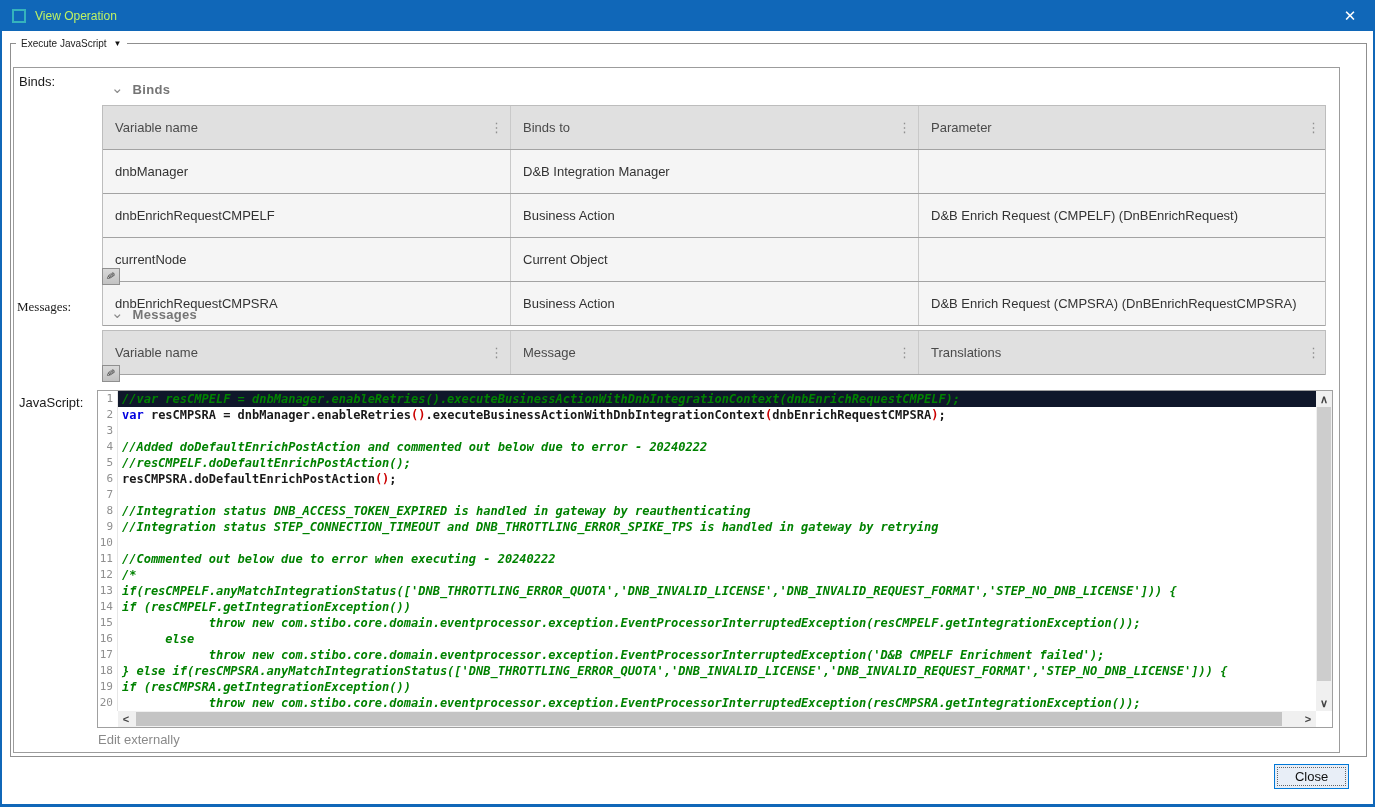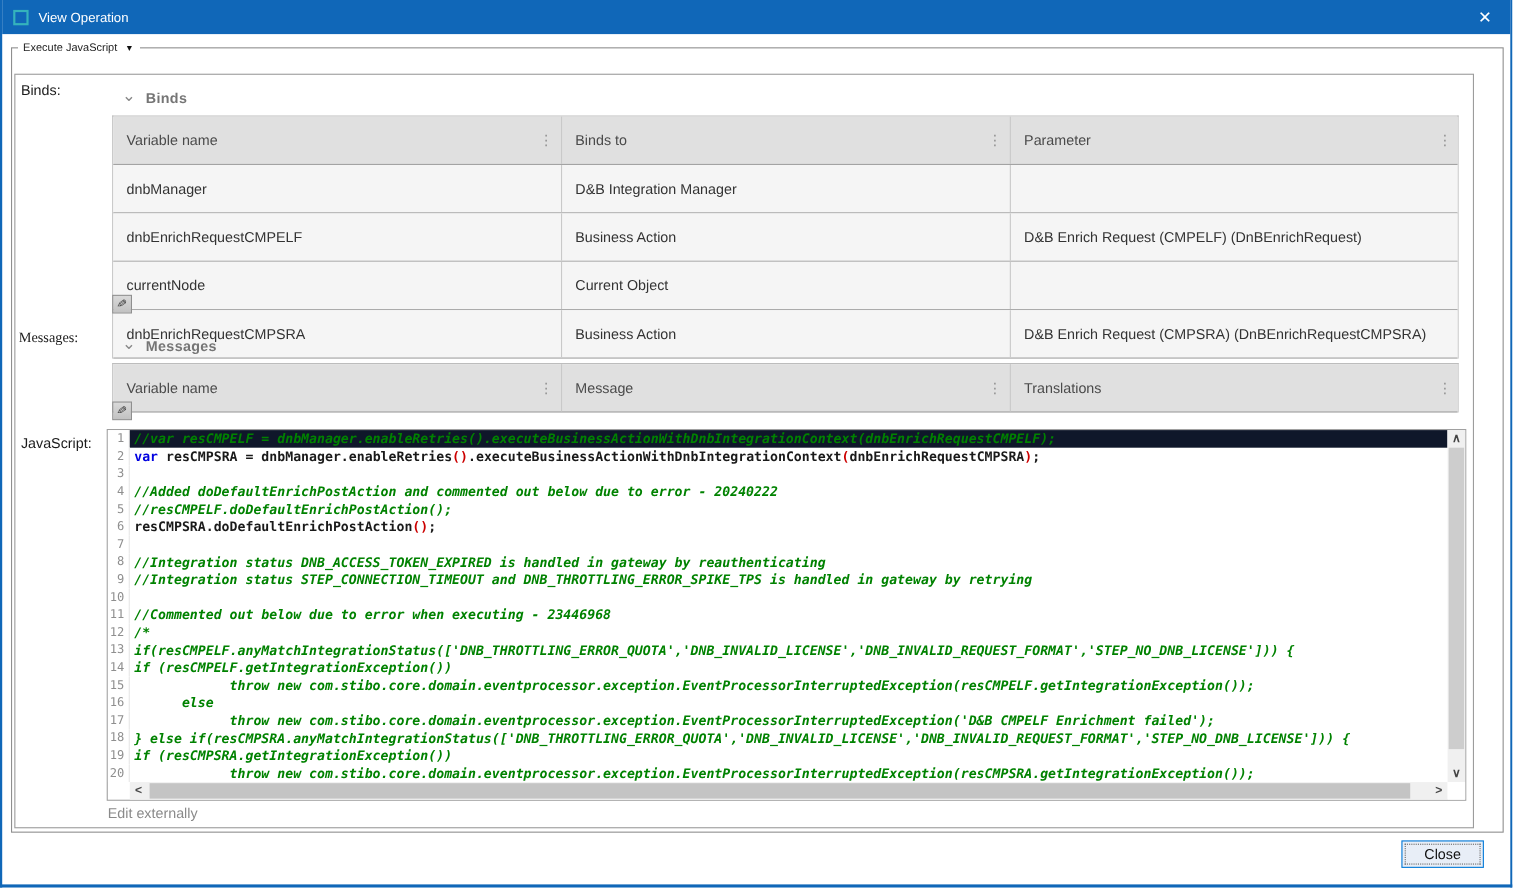--- a/index.html
+++ b/index.html
@@ -5,21 +5,21 @@
   * { margin:0; padding:0; box-sizing:border-box; }
   html,body { width:1375px; height:807px; background:#ffffff; font-family:"Liberation Sans", sans-serif; }
   .window {
     position:relative; width:1375px; height:807px; background:#ffffff;
     border-left:2px solid #1067b8; border-right:2px solid #1067b8; border-bottom:3px solid #1067b8;
     overflow:hidden;
   }
   
   .titlebar { position:absolute; left:-2px; top:0; width:1375px; height:31px; background:#1067b8; display:flex; align-items:center; }
   .app-icon { width:14px; height:14px; border:2px solid #35b3bc; margin-left:12px; }
-  .title-text { color:#ffffff; font-size:12px; margin-left:9px; }
+  .title-text { color:#bef264; font-size:12px; margin-left:9px; }
   .close-x { position:absolute; right:8px; top:0; width:34px; height:31px; color:#ffffff; font-size:15px; display:flex; align-items:center; justify-content:center; cursor:pointer; }
   
   .op-fieldset { position:absolute; left:8px; top:38px; width:1357px; height:719px; border:1px solid #8f8f8f; padding:0; }
   .op-fieldset legend { font-size:10px; color:#222; margin-left:5px; padding:0 5px; display:flex; align-items:center; gap:7px; }
   .legend-caret { font-size:8px; color:#111; }
   .inner-panel { position:absolute; left:11px; top:67px; width:1327px; height:686px; border:1px solid #9c9c9c; background:#fff; }
   
   .fieldlabel { position:absolute; font-size:13px; color:#1a1a1a; }
   
   .section-head { position:absolute; display:flex; align-items:center; gap:9px; }
@@ -155,21 +155,21 @@
         <div class="code-line hl"><span class="ln">1</span><span class="code-text"><span class="tk-c">//var resCMPELF = dnbManager.enableRetries().executeBusinessActionWithDnbIntegrationContext(dnbEnrichRequestCMPELF);</span></span></div>
         <div class="code-line"><span class="ln">2</span><span class="code-text"><span class="tk-k">var</span><span> resCMPSRA = dnbManager.enableRetries</span><span class="tk-r">()</span><span>.executeBusinessActionWithDnbIntegrationContext</span><span class="tk-r">(</span><span>dnbEnrichRequestCMPSRA</span><span class="tk-r">)</span><span>;</span></span></div>
         <div class="code-line"><span class="ln">3</span><span class="code-text"></span></div>
         <div class="code-line"><span class="ln">4</span><span class="code-text"><span class="tk-c">//Added doDefaultEnrichPostAction and commented out below due to error - 20240222</span></span></div>
         <div class="code-line"><span class="ln">5</span><span class="code-text"><span class="tk-c">//resCMPELF.doDefaultEnrichPostAction();</span></span></div>
         <div class="code-line"><span class="ln">6</span><span class="code-text"><span>resCMPSRA.doDefaultEnrichPostAction</span><span class="tk-r">()</span><span>;</span></span></div>
         <div class="code-line"><span class="ln">7</span><span class="code-text"></span></div>
         <div class="code-line"><span class="ln">8</span><span class="code-text"><span class="tk-c">//Integration status DNB_ACCESS_TOKEN_EXPIRED is handled in gateway by reauthenticating</span></span></div>
         <div class="code-line"><span class="ln">9</span><span class="code-text"><span class="tk-c">//Integration status STEP_CONNECTION_TIMEOUT and DNB_THROTTLING_ERROR_SPIKE_TPS is handled in gateway by retrying</span></span></div>
         <div class="code-line"><span class="ln">10</span><span class="code-text"></span></div>
-        <div class="code-line"><span class="ln">11</span><span class="code-text"><span class="tk-c">//Commented out below due to error when executing - 23446968</span></span></div>
+        <div class="code-line"><span class="ln">11</span><span class="code-text"><span class="tk-c">//Commented out below due to error when executing - 20240222</span></span></div>
         <div class="code-line"><span class="ln">12</span><span class="code-text"><span class="tk-c">/*</span></span></div>
         <div class="code-line"><span class="ln">13</span><span class="code-text"><span class="tk-c">if(resCMPELF.anyMatchIntegrationStatus(['DNB_THROTTLING_ERROR_QUOTA','DNB_INVALID_LICENSE','DNB_INVALID_REQUEST_FORMAT','STEP_NO_DNB_LICENSE'])) {</span></span></div>
         <div class="code-line"><span class="ln">14</span><span class="code-text"><span class="tk-c">if (resCMPELF.getIntegrationException())</span></span></div>
         <div class="code-line"><span class="ln">15</span><span class="code-text"><span class="tk-c">            throw new com.stibo.core.domain.eventprocessor.exception.EventProcessorInterruptedException(resCMPELF.getIntegrationException());</span></span></div>
         <div class="code-line"><span class="ln">16</span><span class="code-text"><span class="tk-c">      else</span></span></div>
         <div class="code-line"><span class="ln">17</span><span class="code-text"><span class="tk-c">            throw new com.stibo.core.domain.eventprocessor.exception.EventProcessorInterruptedException('D&amp;B CMPELF Enrichment failed');</span></span></div>
         <div class="code-line"><span class="ln">18</span><span class="code-text"><span class="tk-c">} else if(resCMPSRA.anyMatchIntegrationStatus(['DNB_THROTTLING_ERROR_QUOTA','DNB_INVALID_LICENSE','DNB_INVALID_REQUEST_FORMAT','STEP_NO_DNB_LICENSE'])) {</span></span></div>
         <div class="code-line"><span class="ln">19</span><span class="code-text"><span class="tk-c">if (resCMPSRA.getIntegrationException())</span></span></div>
         <div class="code-line"><span class="ln">20</span><span class="code-text"><span class="tk-c">            throw new com.stibo.core.domain.eventprocessor.exception.EventProcessorInterruptedException(resCMPSRA.getIntegrationException());</span></span></div>
       </div>

